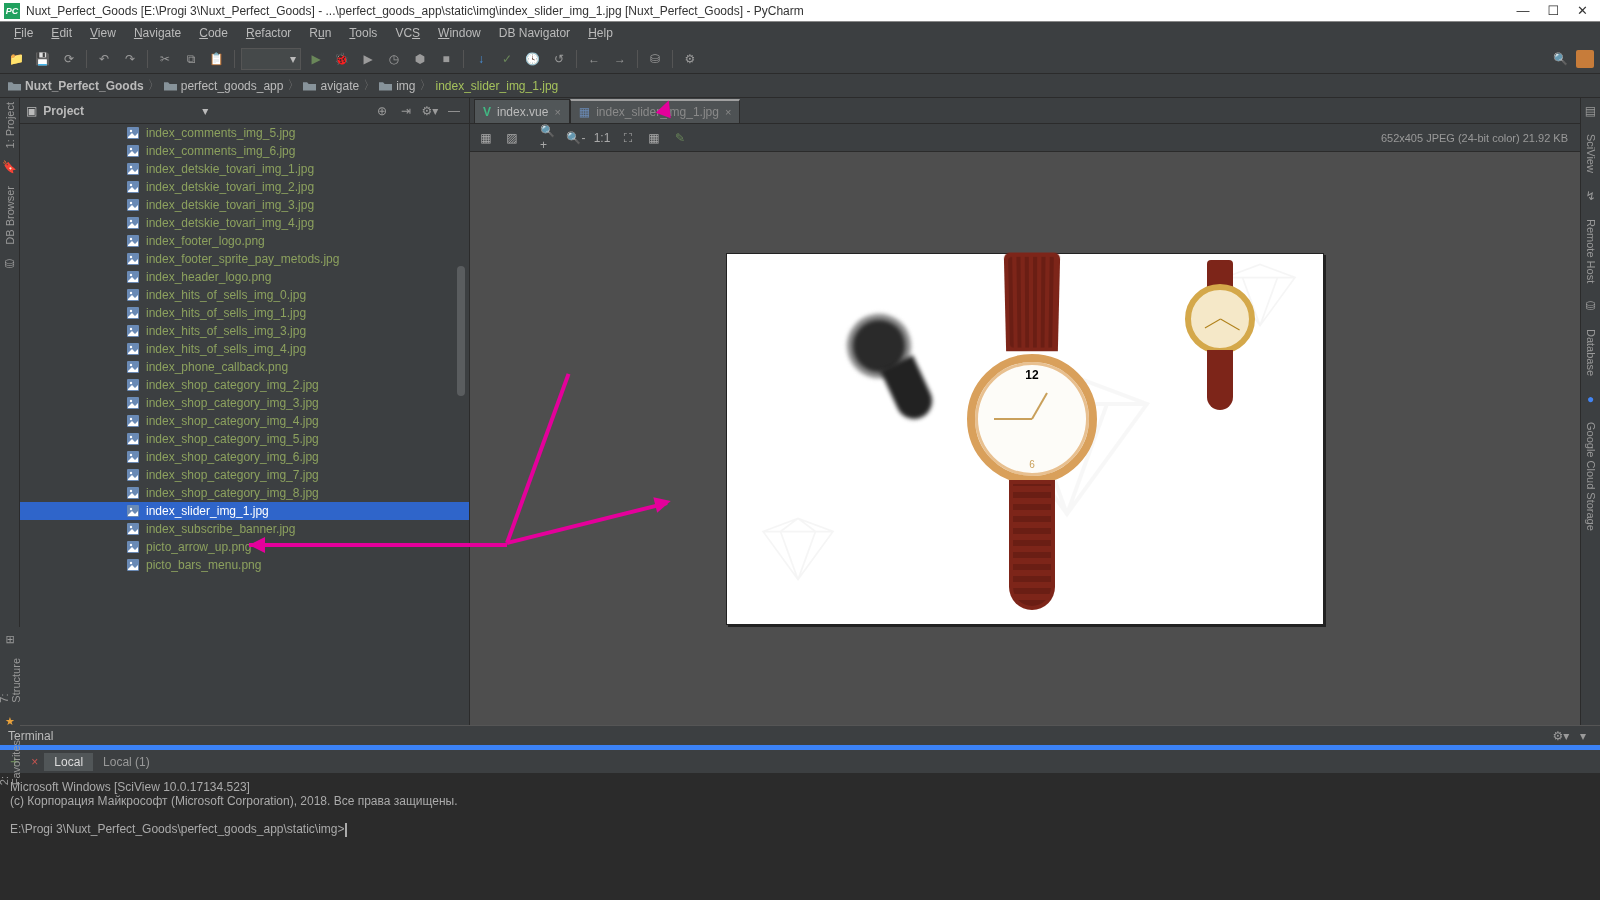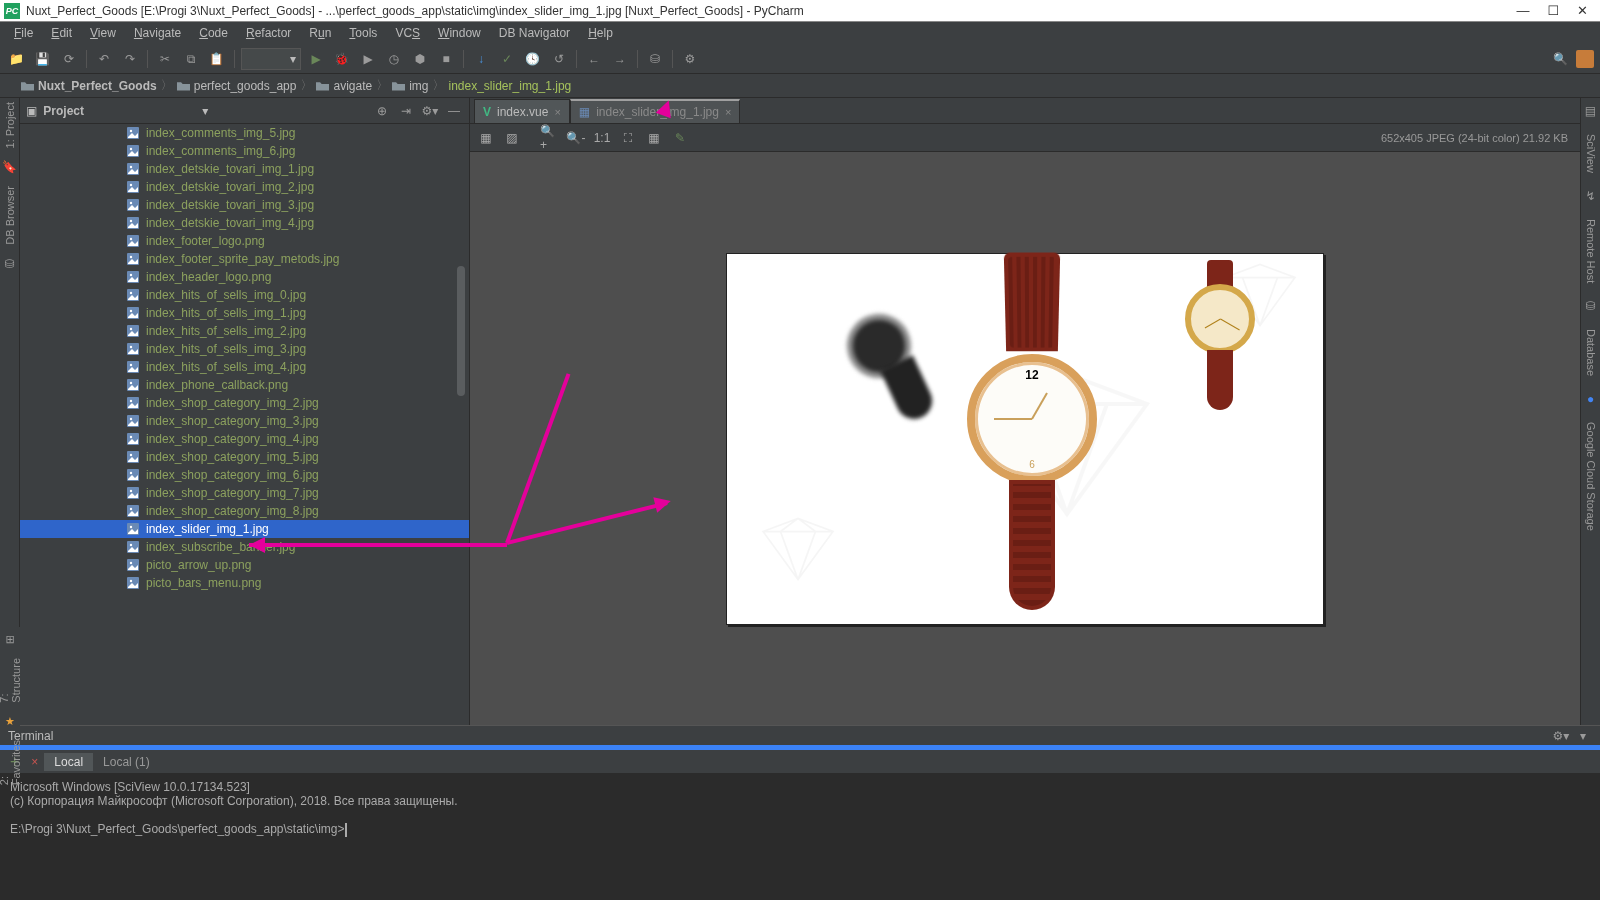--- a/index.html
+++ b/index.html
@@ -14,21 +14,21 @@
 .menubar { background: #3c3f41; height: 22px; display: flex; align-items: center; padding: 0 6px; gap: 2px; }
 .menubar span { padding: 2px 8px; cursor: pointer; color: #bbbbbb; }
 .menubar span u { text-decoration: underline; }
 
 .toolbar { background: #3c3f41; height: 30px; display: flex; align-items: center; padding: 0 6px; gap: 4px; border-bottom: 1px solid #2b2b2b; }
 .toolbar .tbtn { width: 22px; height: 22px; display: inline-flex; align-items: center; justify-content: center; cursor: pointer; color: #9b9b9b; }
 .toolbar .sep { width: 1px; height: 18px; background: #555; margin: 0 2px; }
 .toolbar .combo { width: 60px; height: 22px; background: #45494a; border: 1px solid #555; display: flex; align-items: center; justify-content: flex-end; padding: 0 4px; }
 .toolbar .spacer { flex: 1; }
 
-.breadcrumb { background: #3c3f41; height: 24px; display: flex; align-items: center; padding: 0 21px; gap: 4px; border-bottom: 1px solid #2b2b2b; }
+.breadcrumb { background: #3c3f41; height: 24px; display: flex; align-items: center; padding: 0 8px; gap: 4px; border-bottom: 1px solid #2b2b2b; }
 .breadcrumb .bc { color: #bbbbbb; display: flex; align-items: center; gap: 4px; }
 .breadcrumb .bc.active { color: #a5c25c; }
 .breadcrumb .arr { color: #777; }
 .folder-icon { width: 13px; height: 11px; display: inline-block; }
 
 .main { display: flex; height: 627px; }
 
 .left-gutter { width: 20px; background: #3c3f41; border-right: 1px solid #2b2b2b; display: flex; flex-direction: column; align-items: center; padding-top: 4px; gap: 12px; }
 .left-gutter .vtext { writing-mode: vertical-rl; transform: rotate(180deg); font-size: 11px; color: #999; cursor: pointer; }
 
@@ -315,28 +315,20 @@
             </svg></span>
           <span class="fname">index_hits_of_sells_img_0.jpg</span>
         </div>
         <div class="tree-item">
           <span class="ficon"><svg width="14" height="14" viewBox="0 0 14 14">
               <rect x="1" y="1" width="12" height="12" fill="#6a8ab5" rx="1"></rect>
               <circle cx="5" cy="5" r="1.2" fill="#fff"></circle>
               <path d="M2 11 L6 7 L9 10 L12 7 L12 12 L2 12 Z" fill="#fff"></path>
             </svg></span>
           <span class="fname">index_hits_of_sells_img_1.jpg</span>
-        </div>
-        <div class="tree-item">
-          <span class="ficon"><svg width="14" height="14" viewBox="0 0 14 14">
-              <rect x="1" y="1" width="12" height="12" fill="#6a8ab5" rx="1"></rect>
-              <circle cx="5" cy="5" r="1.2" fill="#fff"></circle>
-              <path d="M2 11 L6 7 L9 10 L12 7 L12 12 L2 12 Z" fill="#fff"></path>
-            </svg></span>
-          <span class="fname">index_hits_of_sells_img_2.jpg</span>
         </div>
         <div class="tree-item">
           <span class="ficon"><svg width="14" height="14" viewBox="0 0 14 14">
               <rect x="1" y="1" width="12" height="12" fill="#6a8ab5" rx="1"></rect>
               <circle cx="5" cy="5" r="1.2" fill="#fff"></circle>
               <path d="M2 11 L6 7 L9 10 L12 7 L12 12 L2 12 Z" fill="#fff"></path>
             </svg></span>
           <span class="fname">index_hits_of_sells_img_3.jpg</span>
         </div>
         <div class="tree-item">

